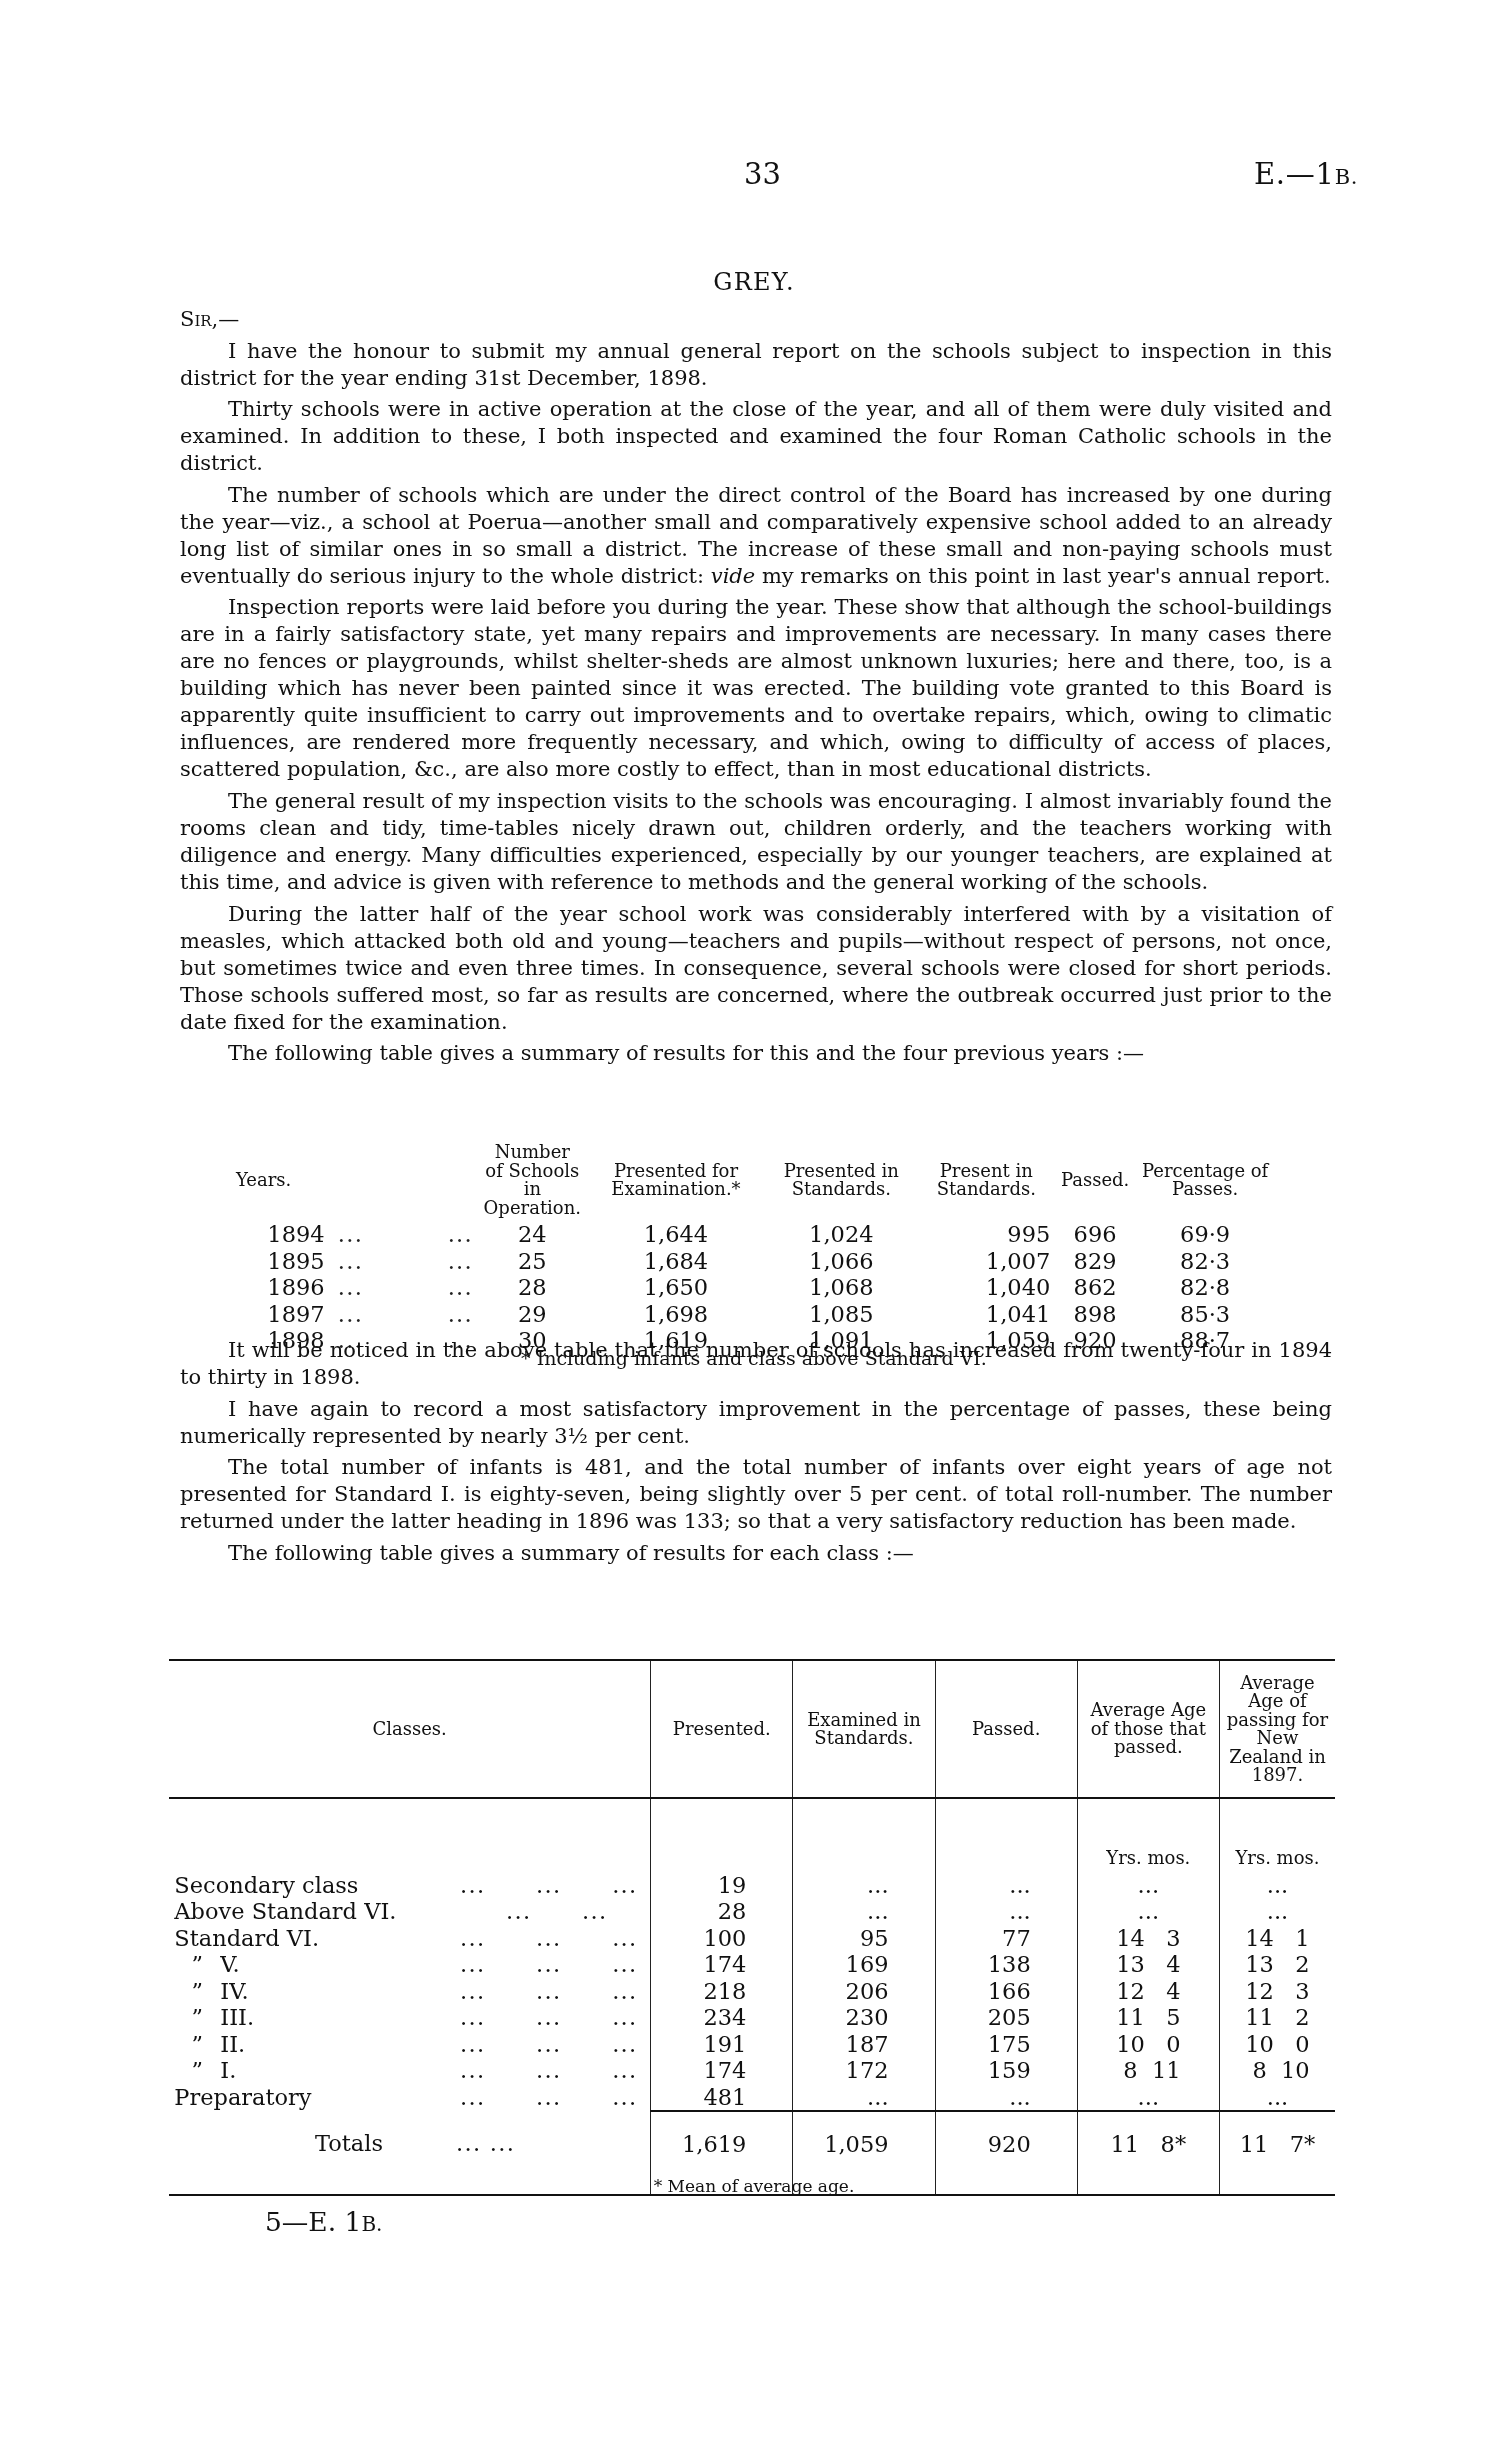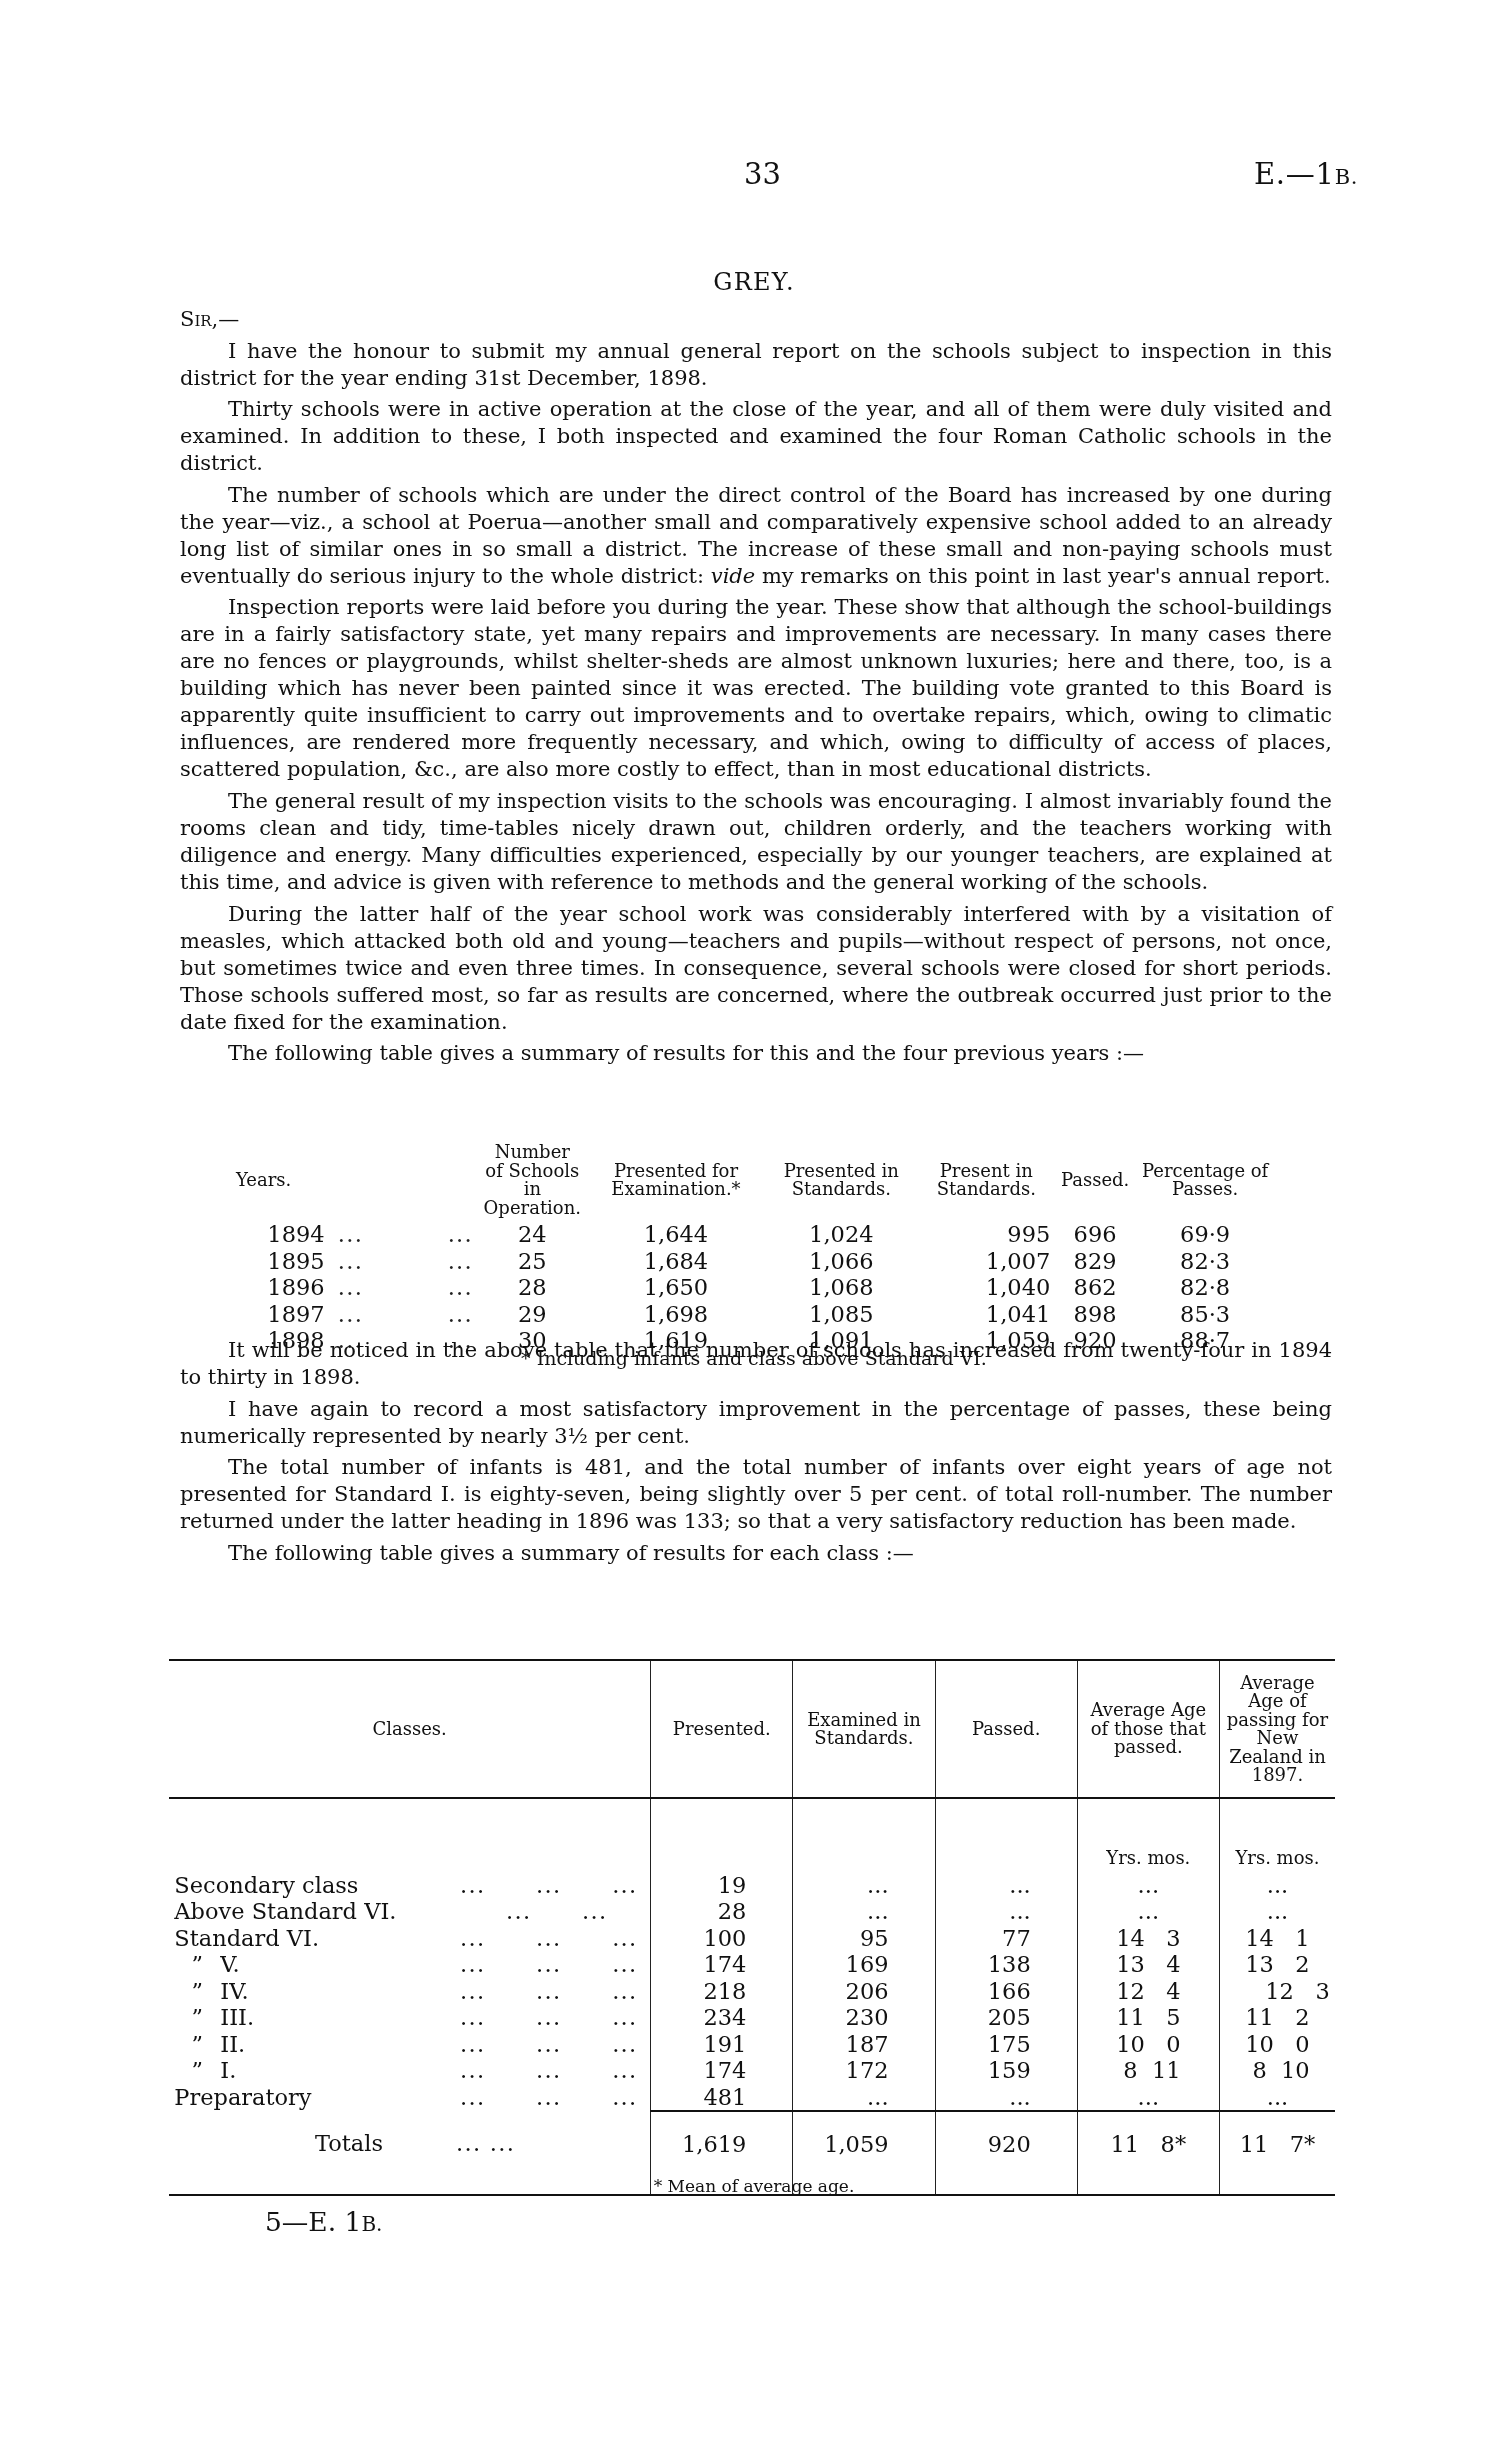--- a/index.html
+++ b/index.html
@@ -197,21 +197,21 @@
           <td class="num">138</td>
           <td class="num age" style="text-align: center; padding-right: 5.3px; white-space: pre;">13   4</td>
           <td class="num age" style="text-align: center; padding-right: 5.3px; white-space: pre;">13   2</td>
         </tr>
         <tr>
           <td class="cls" style="position: relative;"><span class="ditto">”</span><span>IV.</span><span class="dots2" style="white-space: pre; position: absolute; left: 291px;">...      ...      ...</span></td>
           <td class="num">218</td>
           <td class="num">206</td>
           <td class="num">166</td>
           <td class="num age" style="text-align: center; padding-right: 5.3px; white-space: pre;">12   4</td>
-          <td class="num age" style="text-align: right; padding-right: 5.3px; white-space: pre;">12   3</td>
+          <td class="num age" style="text-align: center; padding-right: 5.3px; white-space: pre;">12   3</td>
         </tr>
         <tr>
           <td class="cls" style="position: relative;"><span class="ditto">”</span><span>III.</span><span class="dots2" style="white-space: pre; position: absolute; left: 291px;">...      ...      ...</span></td>
           <td class="num">234</td>
           <td class="num">230</td>
           <td class="num">205</td>
           <td class="num age" style="text-align: center; padding-right: 5.3px; white-space: pre;">11   5</td>
           <td class="num age" style="text-align: center; padding-right: 5.3px; white-space: pre;">11   2</td>
         </tr>
         <tr>

